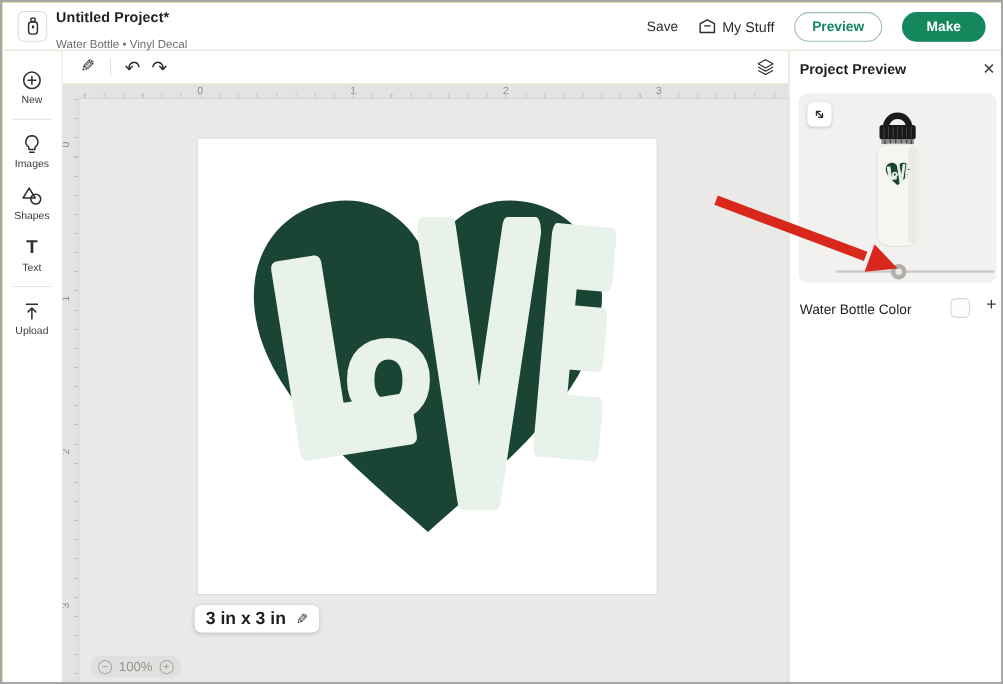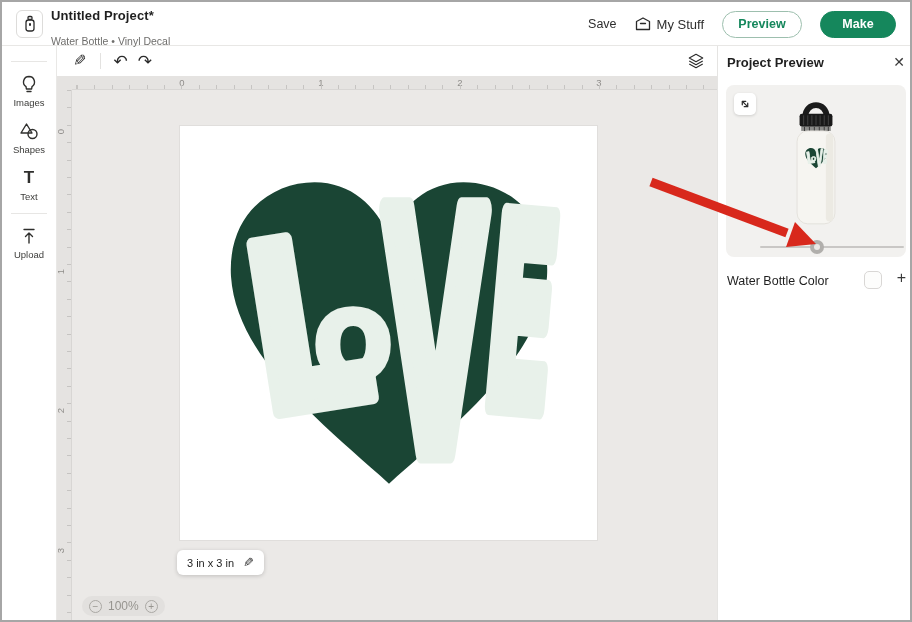--- a/index.html
+++ b/index.html
@@ -48,21 +48,21 @@
   .ruler-v { position:absolute; left:55px; top:88px; width:15px; height:534px; background:#e5e3e1; border-right:1px solid #d8d6d4; }
   .ruler-v::after { content:""; position:absolute; top:0; bottom:0; right:0; width:4px;
       background:repeating-linear-gradient(to bottom, #c6c4c2 0 1px, transparent 1px 17.4px); }
   .ruler-v .num { position:absolute; left:1px; transform:rotate(-90deg); font-size:9.5px; color:#8f8d8a; }
 
   .artboard { position:absolute; left:178px; top:124px; width:417px; height:414px; background:#fff; box-shadow:0 0 0 1px #e0dedc; }
   .artwork { position:absolute; left:27px; top:38px; width:364px; height:336px; cursor:pointer; }
 
   .size-pill { position:absolute; left:175px; top:548px; height:25px; padding:0 10px; background:#fff; border-radius:6px;
       box-shadow:0 1px 4px rgba(0,0,0,.18); display:flex; align-items:center; gap:9px; cursor:pointer; }
-  .size-pill .txt { font-size:11px; font-weight:normal; color:#1f1f1f; }
+  .size-pill .txt { font-size:16px; font-weight:bold; color:#1f1f1f; }
   .size-pill .pen { font-size:13px; color:#2b2b2b; transform:scaleX(-1); }
 
   .zoom-ctl { position:absolute; left:80px; top:594px; height:20px; padding:0 7px; background:#e2e0de; border-radius:11px;
       display:flex; align-items:center; gap:6px; color:#96948f; }
   .zc-btn { width:13px; height:13px; border:1px solid #aaa8a4; border-radius:50%; font-size:10px; line-height:11px; text-align:center; cursor:pointer; color:#96948f; }
   .zc-val { font-size:12px; }
 
   
   .panel { position:absolute; left:715px; top:44px; width:197px; height:578px; background:#fff; border-left:1px solid #e5e4e2; z-index:4; }
   .panel-head { position:relative; height:32px; }
@@ -123,20 +123,27 @@
           <path d="M5.5 6.5 H10.5" stroke="#2b2b2b" stroke-width="1.3" stroke-linecap="round"></path>
         </svg>
         <span>My Stuff</span>
       </span>
       <button class="btn btn-outline">Preview</button>
       <button class="btn btn-fill">Make</button>
     </div>
   </header>
 
   <nav class="sidebar">
+    <div class="side-item">
+      <svg class="side-ic" viewBox="0 0 20 20">
+        <circle cx="10" cy="10" r="7.5"></circle>
+          <path d="M10 6.5 V13.5 M6.5 10 H13.5"></path>
+      </svg>
+      <span class="lbl">New</span>
+    </div>
     <div class="side-div"></div>
     <div class="side-item">
       <svg class="side-ic" viewBox="0 0 20 20">
         <path d="M10 2.5 a5.5 5.5 0 0 1 3 10.1 L12.6 15 H7.4 L7 12.6 A5.5 5.5 0 0 1 10 2.5 Z"></path>
         <path d="M8 17.5 H12"></path>
       </svg>
       <span class="lbl">Images</span>
     </div>
     <div class="side-item">
       <svg class="side-ic" viewBox="0 0 20 20">

